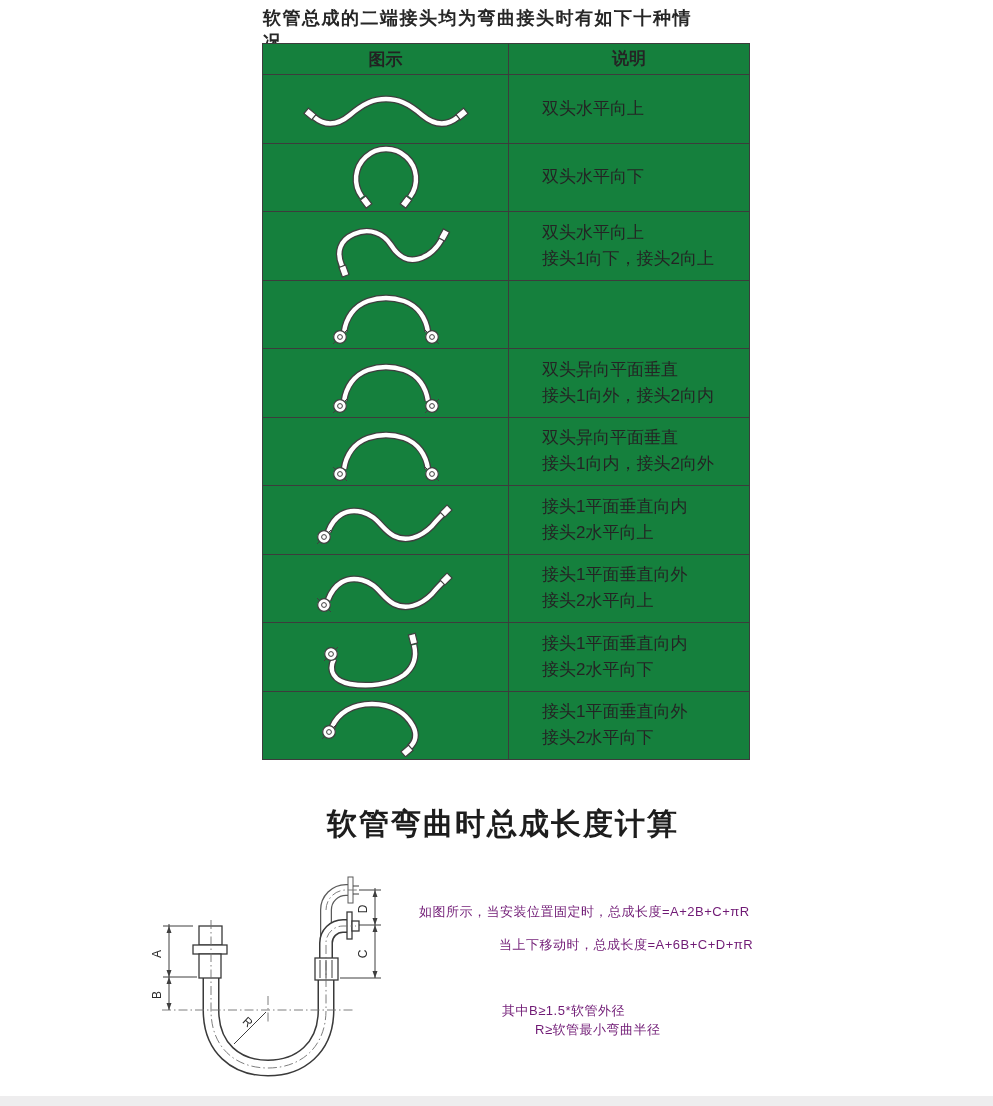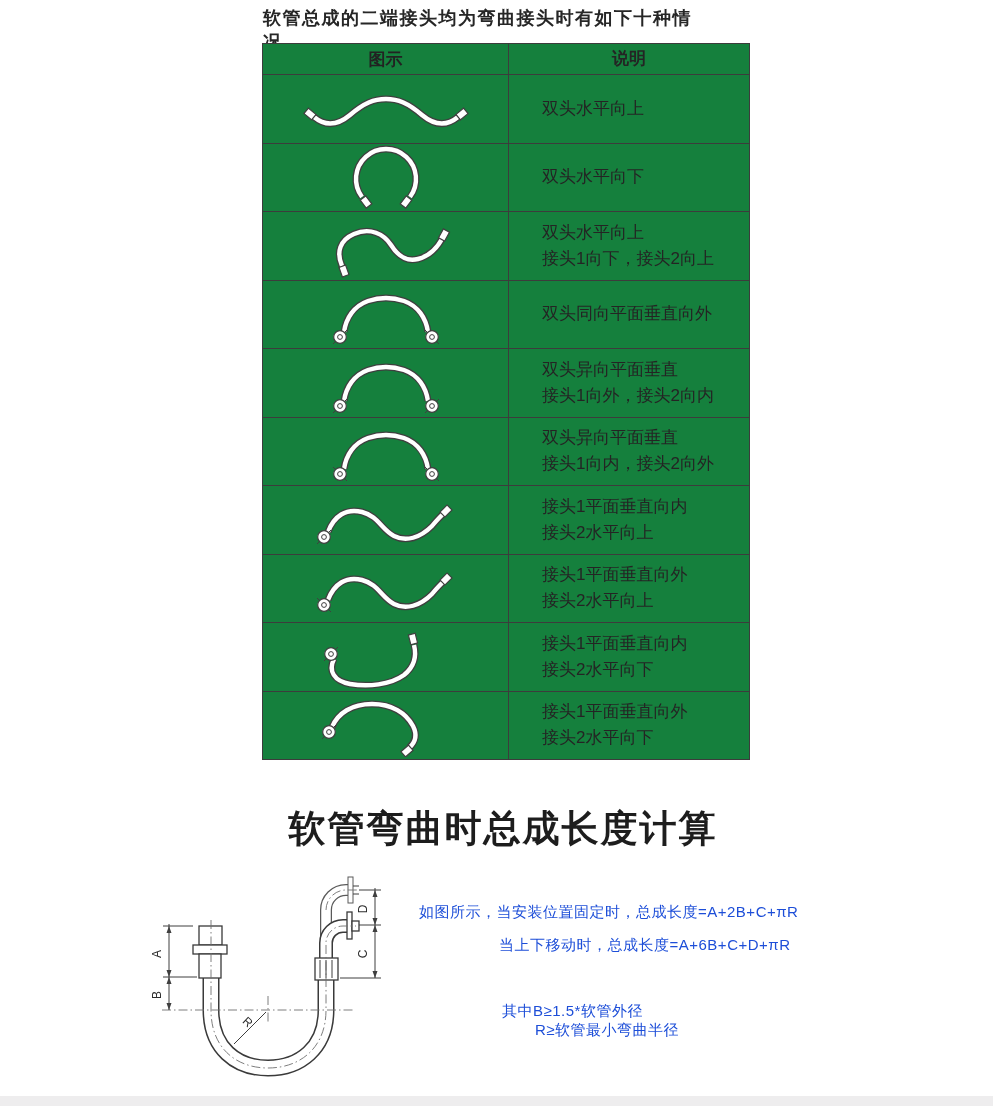--- a/index.html
+++ b/index.html
@@ -35,23 +35,23 @@
   
   .tO { fill:none; stroke:#3f3f3f; stroke-width:7; stroke-linejoin:round; }
   .tI { fill:none; stroke:#ffffff; stroke-width:4.4; stroke-linejoin:round; }
   .fit { fill:#ffffff; stroke:#3f3f3f; stroke-width:1.2; }
   .rgO { fill:#ffffff; stroke:#3f3f3f; stroke-width:1.2; }
   .rgI { fill:none; stroke:#3f3f3f; stroke-width:1; }
   .sl  { stroke:#3f3f3f; stroke-width:1; }
   
   .calc-title {
     position:absolute; left:263px; top:804px; width:480px; text-align:center;
-    font-size:37px; font-weight:bold; letter-spacing:2px; color:#1d1d1d;
-  }
-  .formula { position:absolute; font-size:15px; color:#1d4ed8; letter-spacing:0.5px; }
+    font-size:30px; font-weight:bold; letter-spacing:2px; color:#1d1d1d;
+  }
+  .formula { position:absolute; font-size:13px; color:#701a75; letter-spacing:0.5px; }
   .f1 { left:419px; top:903px; }
   .f2 { left:499px; top:936px; }
   .f3 { left:502px; top:977px;margin-top:25px; }
   .f4 { left:535px; top:1000px;margin-top:21px; }
   
   .dO { fill:none; stroke:#3a3a3a; stroke-width:17; }
   .dI { fill:none; stroke:#ffffff; stroke-width:14; }
   .eO { fill:none; stroke:#3a3a3a; stroke-width:14; }
   .eI { fill:none; stroke:#ffffff; stroke-width:11; }
   .pO { fill:none; stroke:#5a5a5a; stroke-width:12; }
@@ -130,21 +130,20 @@
         <path class="tO" d="M 58,50 C 60,36 68,24 82,19 C 94,15 106,15 118,19 C 132,24 140,36 142,50"></path>
         <path class="tI" d="M 58,50 C 60,36 68,24 82,19 C 94,15 106,15 118,19 C 132,24 140,36 142,50"></path>
         <line class="sl" x1="47" y1="62" x2="61" y2="48"></line>
         <circle class="rgO" cx="54" cy="55" r="6.3"></circle>
           <circle class="rgI" cx="54" cy="55" r="2.4"></circle>
         <line class="sl" x1="139" y1="48" x2="153" y2="62"></line>
         <circle class="rgO" cx="146" cy="55" r="6.3"></circle>
           <circle class="rgI" cx="146" cy="55" r="2.4"></circle>
       </svg>
     </div>
-    <div class="td-desc">双头同向平面垂直向外</div>
   </div>
 
   <div class="tr">
     <div class="td-ill">
       <svg width="210" height="64" viewBox="0 0 200 64">
         <path class="tO" d="M 58,50 C 60,36 68,24 82,19 C 94,15 106,15 118,19 C 132,24 140,36 142,50"></path>
         <path class="tI" d="M 58,50 C 60,36 68,24 82,19 C 94,15 106,15 118,19 C 132,24 140,36 142,50"></path>
         <line class="sl" x1="47" y1="62" x2="61" y2="48"></line>
         <circle class="rgO" cx="54" cy="55" r="6.3"></circle>
           <circle class="rgI" cx="54" cy="55" r="2.4"></circle>

